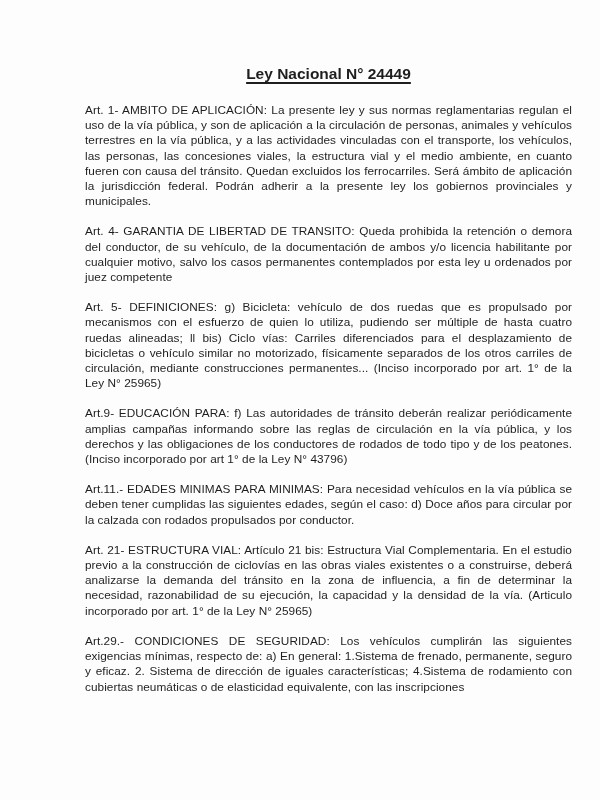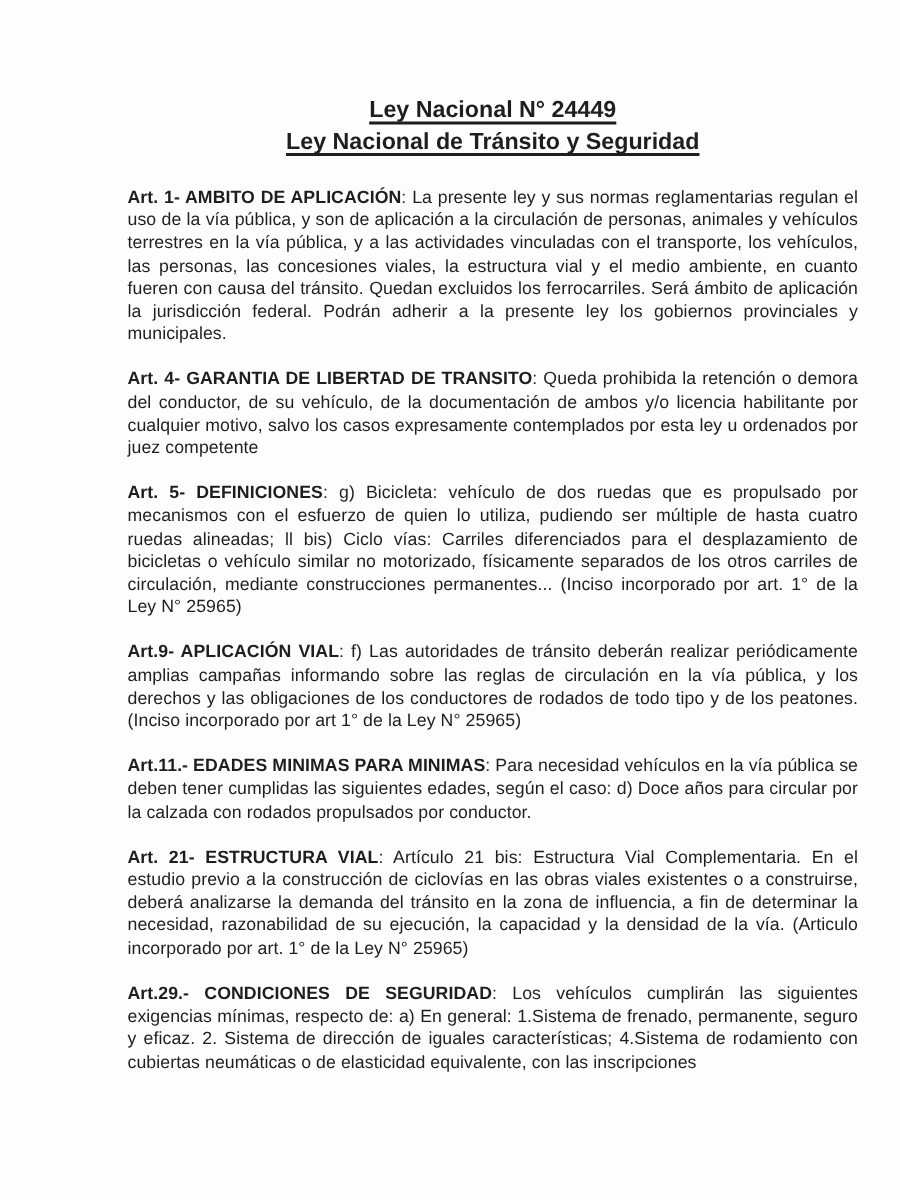--- a/index.html
+++ b/index.html
@@ -34,37 +34,37 @@
     text-underline-offset: 3px;
   }
   .article {
     margin: 0 0 15px 0;
     font-size: 11.8px;
     line-height: 15.2px;
     text-align: justify;
     letter-spacing: 0.05px;
   }
   .article .heading {
-    font-weight: bold;
+    font-weight: normal;
   }
 </style>
 </head>
 <body>
 
 <div class="page">
 
-  <h1 class="doc-title"><span class="tline">Ley Nacional N° 24449</span><br><span class="tline">Ley Nacional de Tránsito y Seguridad</span></h1>
+  <h1 class="doc-title"><span class="tline">Ley Nacional N° 24449</span><br></h1>
 
   <p class="article"><span class="heading">Art. 1- AMBITO DE APLICACIÓN</span><span>: </span><span>La presente ley y sus normas reglamentarias regulan el uso de la vía pública, y son de aplicación a la circulación de personas, animales y vehículos terrestres en la vía pública, y a las actividades vinculadas con el transporte, los vehículos, las personas, las concesiones viales, la estructura vial y el medio ambiente, en cuanto fueren con causa del tránsito. Quedan excluidos los ferrocarriles. Será ámbito de aplicación la jurisdicción federal. Podrán adherir a la presente ley los gobiernos provinciales y municipales.</span></p>
 
-  <p class="article"><span class="heading">Art. 4- GARANTIA DE LIBERTAD DE TRANSITO</span><span>: </span><span>Queda prohibida la retención o demora del conductor, de su vehículo, de la documentación de ambos y/o licencia habilitante por cualquier motivo, salvo los casos expresamente contemplados por esta ley u ordenados por juez competente</span></p>
+  <p class="article"><span class="heading">Art. 4- GARANTIA DE LIBERTAD DE TRANSITO</span><span>: </span><span>Queda prohibida la retención o demora del conductor, de su vehículo, de la documentación de ambos y/o licencia habilitante por cualquier motivo, salvo los casos permanentes contemplados por esta ley u ordenados por juez competente</span></p>
 
   <p class="article"><span class="heading">Art. 5- DEFINICIONES</span><span>: </span><span>g) Bicicleta: vehículo de dos ruedas que es propulsado por mecanismos con el esfuerzo de quien lo utiliza, pudiendo ser múltiple de hasta cuatro ruedas alineadas; ll bis) Ciclo vías: Carriles diferenciados para el desplazamiento de bicicletas o vehículo similar no motorizado, físicamente separados de los otros carriles de circulación, mediante construcciones permanentes... (Inciso incorporado por art. 1° de la Ley N° 25965)</span></p>
 
-  <p class="article"><span class="heading">Art.9- APLICACIÓN VIAL</span><span>: </span><span>f) Las autoridades de tránsito deberán realizar periódicamente amplias campañas informando sobre las reglas de circulación en la vía pública, y los derechos y las obligaciones de los conductores de rodados de todo tipo y de los peatones. (Inciso incorporado por art 1° de la Ley N° 25965)</span></p>
+  <p class="article"><span class="heading">Art.9- EDUCACIÓN PARA</span><span>: </span><span>f) Las autoridades de tránsito deberán realizar periódicamente amplias campañas informando sobre las reglas de circulación en la vía pública, y los derechos y las obligaciones de los conductores de rodados de todo tipo y de los peatones. (Inciso incorporado por art 1° de la Ley N° 43796)</span></p>
 
   <p class="article"><span class="heading">Art.11.- EDADES MINIMAS PARA MINIMAS</span><span>: </span><span>Para necesidad vehículos en la vía pública se deben tener cumplidas las siguientes edades, según el caso: d) Doce años para circular por la calzada con rodados propulsados por conductor.</span></p>
 
   <p class="article"><span class="heading">Art. 21- ESTRUCTURA VIAL</span><span>: </span><span>Artículo 21 bis: Estructura Vial Complementaria. En el estudio previo a la construcción de ciclovías en las obras viales existentes o a construirse, deberá analizarse la demanda del tránsito en la zona de influencia, a fin de determinar la necesidad, razonabilidad de su ejecución, la capacidad y la densidad de la vía. (Articulo incorporado por art. 1° de la Ley N° 25965)</span></p>
 
   <p class="article"><span class="heading">Art.29.- CONDICIONES DE SEGURIDAD</span><span>: </span><span>Los vehículos cumplirán las siguientes exigencias mínimas, respecto de: a) En general: 1.Sistema de frenado, permanente, seguro y eficaz. 2. Sistema de dirección de iguales características; 4.Sistema de rodamiento con cubiertas neumáticas o de elasticidad equivalente, con las inscripciones</span></p>
 
 </div>
 
 </body></html>

